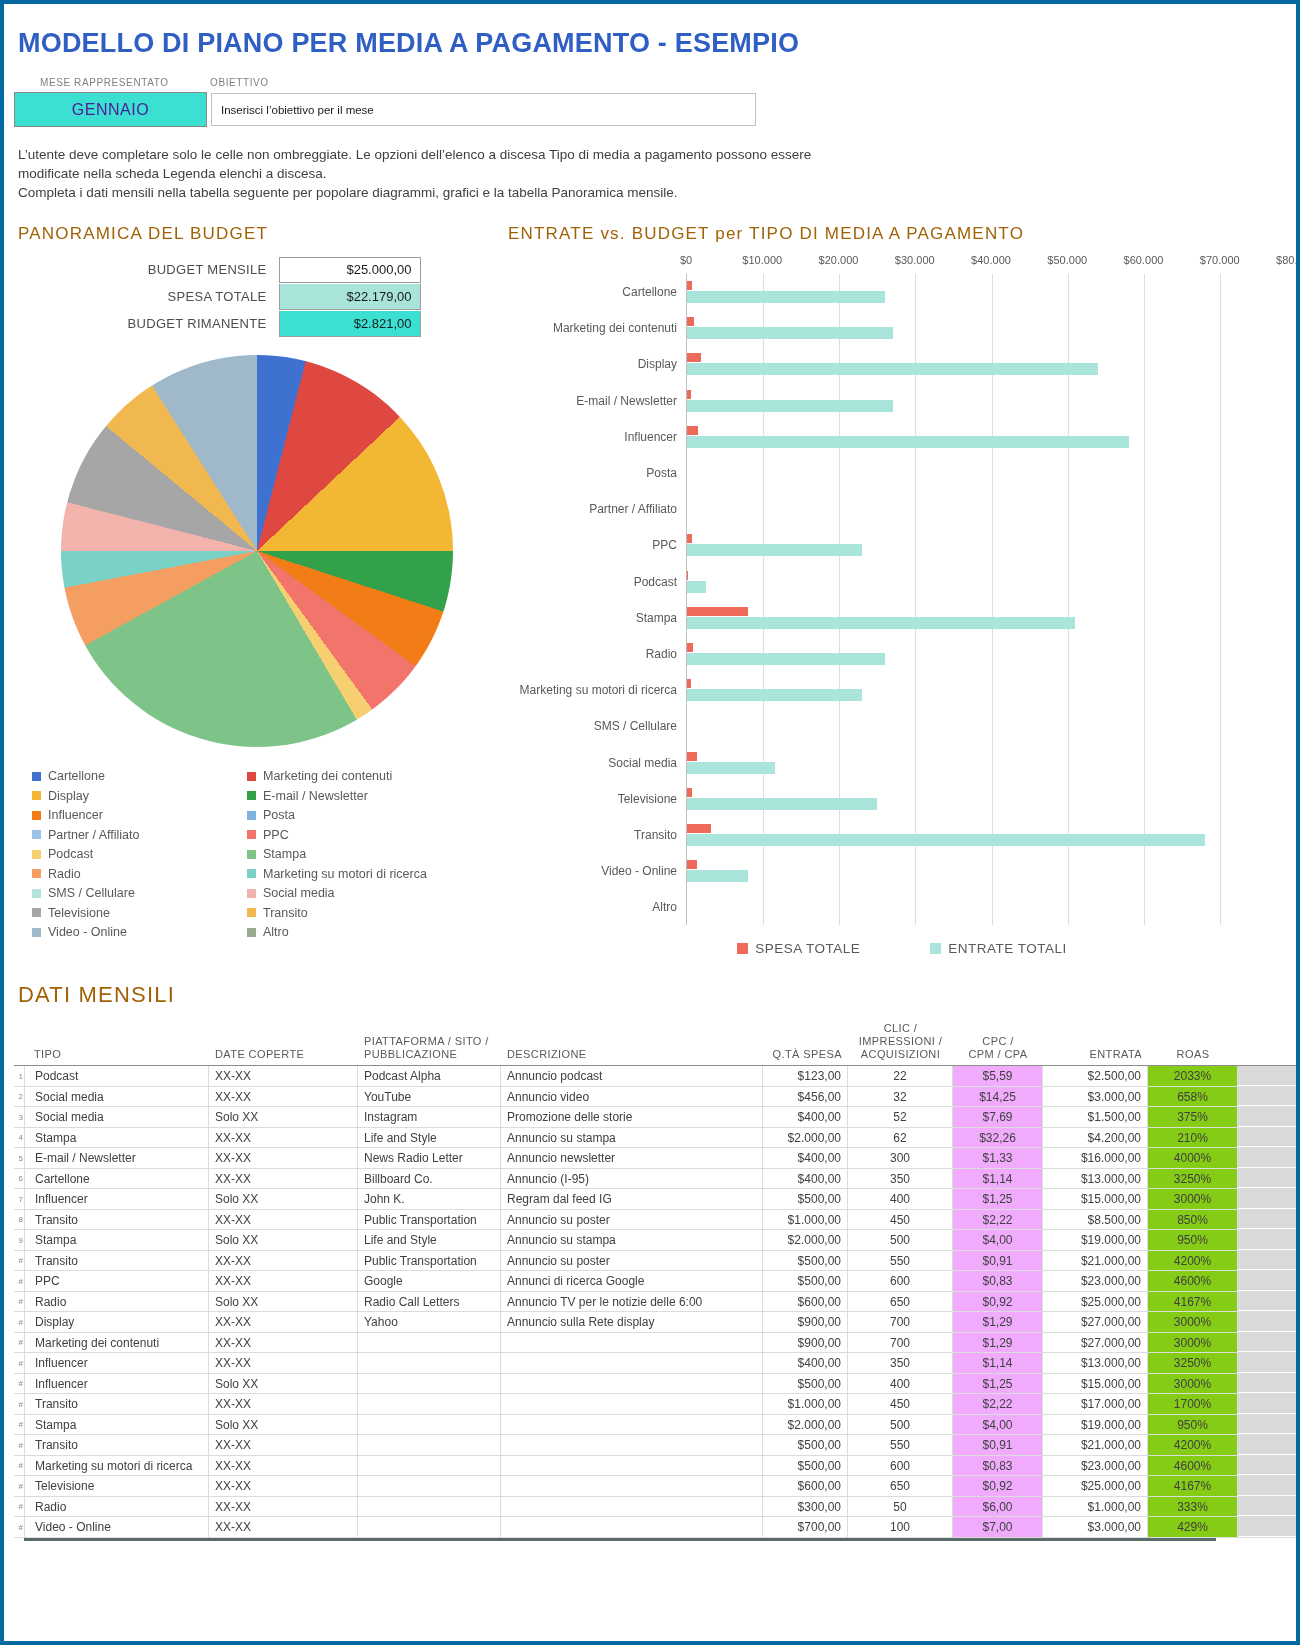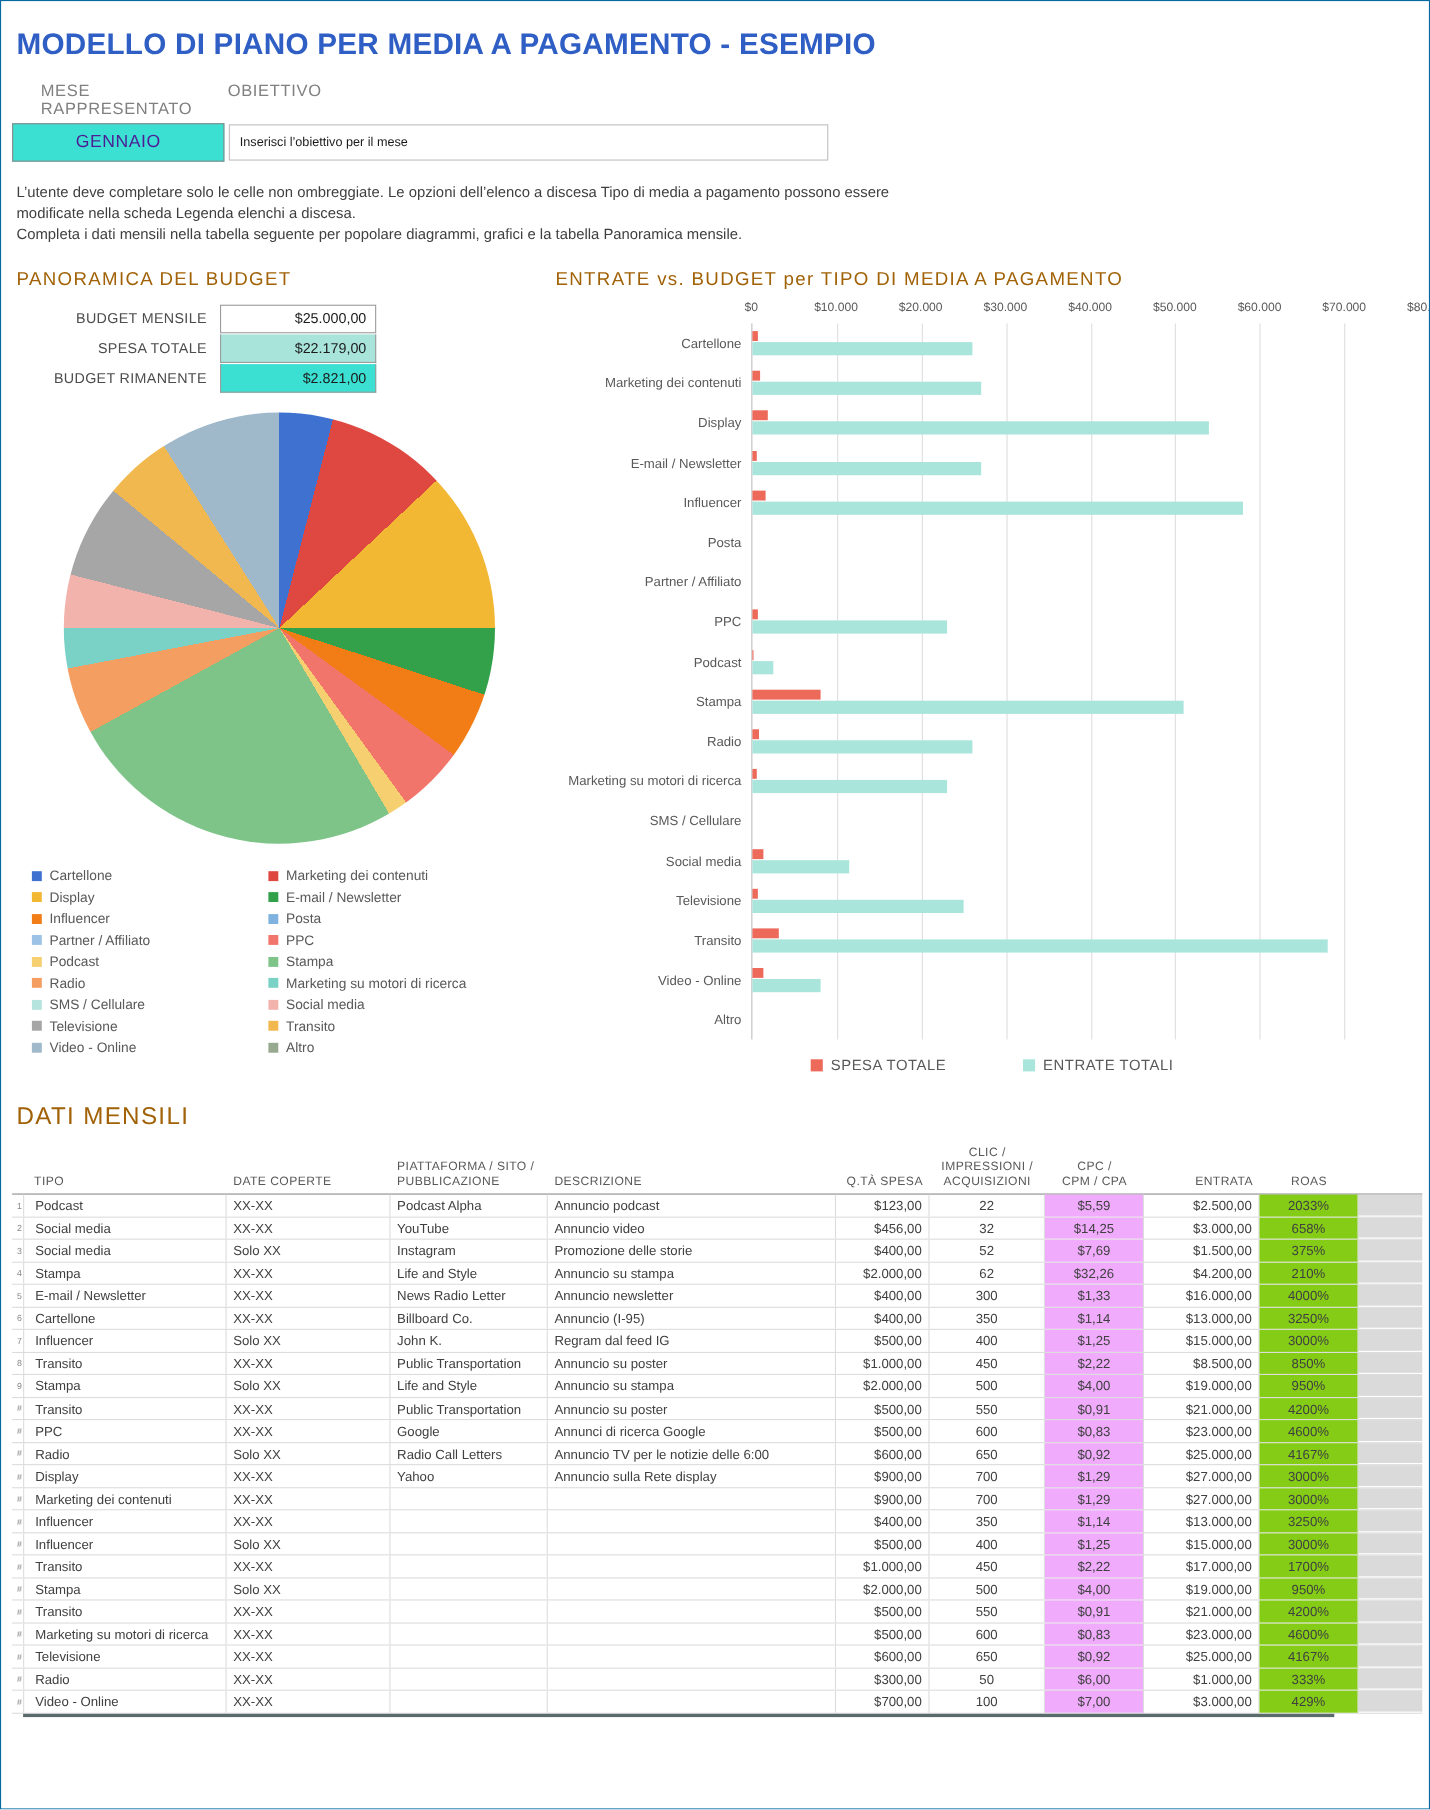--- a/index.html
+++ b/index.html
@@ -1,39 +1,39 @@
 <!DOCTYPE html>
 <html><head>
 <meta charset="utf-8">
 <style>
   * { margin:0; padding:0; box-sizing:border-box; }
   html,body { background:#fff; }
   body { font-family:"Liberation Sans","DejaVu Sans",sans-serif; color:#404040; }
-  .page { width:1300px; min-height:1645px; border:1px solid #0369a1; background:#fff; padding:10px 0 10px 10px; overflow:hidden; }
+  .page { width:1300px; min-height:1645px; border:4px solid #0369a1; background:#fff; padding:10px 0 10px 10px; overflow:hidden; }
 
   .title { color:#2f5fc4; font-size:27px; font-weight:bold; margin:14px 0 0 4px; letter-spacing:0.2px; }
 
   .field-labels { display:flex; margin:18px 0 4px 0; }
-  .field-label { font-size:15px; color:#808080; letter-spacing:0.6px; }
+  .field-label { font-size:10px; color:#808080; letter-spacing:0.6px; }
   .lbl-month { margin-left:26px; width:170px; }
   .lbl-obj { margin-left:0px; }
   .boxes-row { display:flex; align-items:stretch; }
   .month-box { width:193px; height:35px; border:1px solid #8a8a8a; display:flex; align-items:center; justify-content:center; font-size:16px; color:#4c1d95; font-weight:500; letter-spacing:0.5px; }
   .obj-box { width:545px; height:33px; margin-top:1px; border:1px solid #bfbfbf; display:flex; align-items:center; padding-left:9px; font-size:11.5px; color:#1a1a1a; margin-left:4px; }
 
   .intro { margin:18px 0 0 4px; font-size:13.5px; color:#3f3f3f; line-height:19px; }
 
   .columns { display:flex; margin-top:22px; }
   .left-col { width:482px; padding-left:4px; }
   .right-col { flex:1; padding-left:12px; }
 
   .section-heading { font-size:17px; color:#a16207; letter-spacing:1.2px; font-weight:400; }
 
   .budget-table { margin-top:12px; }
-  .budget-row { display:flex; align-items:center; height:27px; }
+  .budget-row { display:flex; align-items:center; height:27px;justify-content:center; }
   .budget-label { width:185px; text-align:right; font-size:13px; color:#4d4d4d; padding-right:12px; letter-spacing:0.3px; }
   .budget-value { width:142px; border:1px solid #9c9c9c; height:26px; display:flex; align-items:center; justify-content:flex-end; padding-right:8px; font-size:13px; color:#1a1a1a; }
   .budget-row + .budget-row .budget-value { border-top:none; }
 
   .pie-title { margin-top:40px; }
   .pie-wrap { margin-top:18px; display:flex; justify-content:center; }
   .pie { width:392px; height:392px; border-radius:50%; }
   .pie-legend { margin:22px 0 0 14px; display:grid; grid-template-columns:215px 1fr; row-gap:5.5px; }
   .legend-item { display:flex; align-items:center; font-size:12.5px; color:#595959; }
   .legend-swatch { width:9px; height:9px; margin-right:7px; flex:0 0 auto; }

